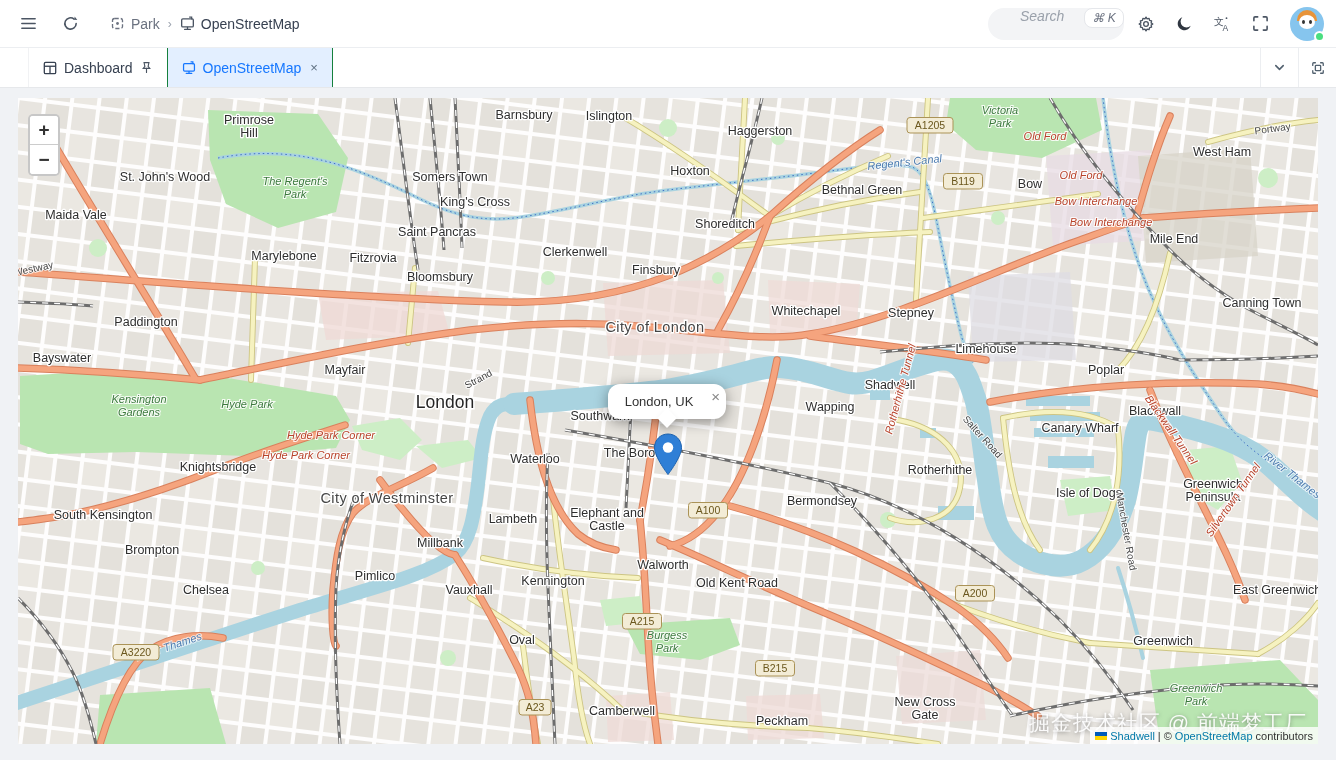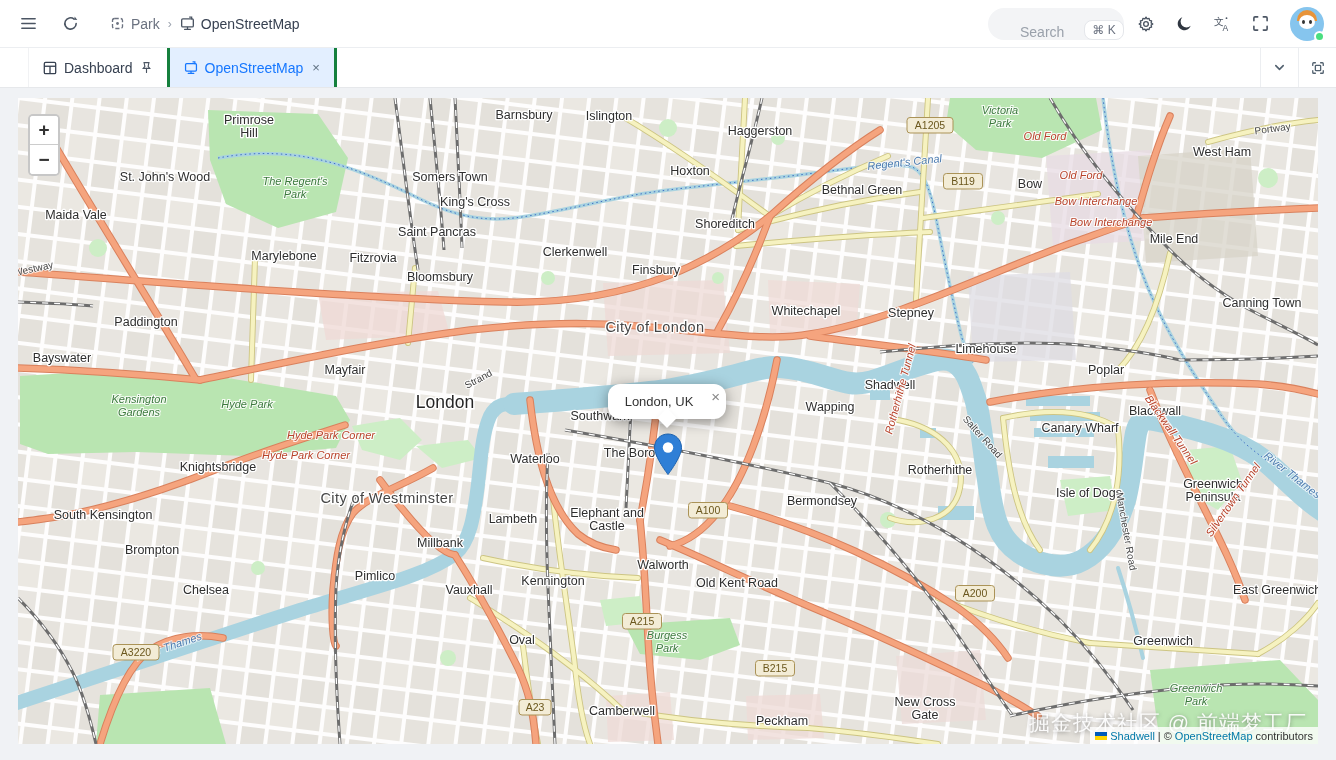--- a/index.html
+++ b/index.html
@@ -10,36 +10,36 @@
   .hdr { height:48px; background:#fff; border-bottom:1px solid #eceef1;
     display:flex; align-items:center; padding:0 12px; }
   .hdr-left { display:flex; align-items:center; gap:10px; }
   .ibtn { width:32px; height:32px; display:flex; align-items:center; justify-content:center;
     border-radius:6px; color:#4b5563; cursor:pointer; background:none; border:none; }
   .crumbs { display:flex; align-items:center; gap:8px; margin-left:14px; font-size:14px; color:#6b7280; }
   .crumb { display:flex; align-items:center; gap:6px; cursor:pointer; }
   .crumb.cur { color:#374151; }
   .crumb-sep { color:#9ca3af; font-size:12px; }
   .hdr-right { margin-left:auto; display:flex; align-items:center; gap:6px; }
-  .search { display:flex; align-items:flex-end; gap:20px; background:#f3f4f6; border-radius:16px;
-    height:32px; padding:0 6px 0 12px; width:136px; color:#9aa1ab; font-size:14px; cursor:pointer; }
+  .search { display:flex; align-items:flex-start; gap:20px; background:#f3f4f6; border-radius:16px;
+    height:32px; padding:0 6px 0 12px; width:136px; color:#9aa1ab; font-size:14px; cursor:pointer;font-style:italic; }
   .kbd { background:#fff; border:1px solid #e5e7eb; border-radius:8px; font-size:12px;
     color:#6b7280; padding:2px 7px; margin-left:auto; white-space:nowrap; }
   .avatar { position:relative; width:34px; height:34px; margin-left:8px; cursor:pointer; }
   .avatar .ring { width:34px; height:34px; border-radius:50%; background:#86c5ee; overflow:hidden; position:relative; }
   .avatar .hat { position:absolute; left:7px; top:3px; width:20px; height:11px; border-radius:10px 10px 0 0; background:#e8943a; }
   .avatar .face { position:absolute; left:9px; top:8px; width:16px; height:14px; border-radius:50%; background:#fff; }
   .avatar .eye { position:absolute; top:13px; width:3px; height:4px; border-radius:50%; background:#333; }
   .avatar .dot { position:absolute; right:-1px; bottom:-1px; width:11px; height:11px; border-radius:50%;
     background:#4ade80; border:2px solid #fff; }
 
   
   .tabs { height:40px; background:#fff; border-bottom:1px solid #e6e8eb; display:flex; align-items:stretch; }
   .tab { display:flex; align-items:center; gap:7px; padding:0 14px; font-size:14px; color:#374151;
-    cursor:pointer; border-right:3px solid #15803d; }
+    cursor:pointer; border-right:1px solid #15803d; }
   .tab:first-child { border-left:1px solid #f1f2f4; margin-left:28px; }
   .tab.active { background:#e3efff; color:#1677ff; }
   .tab .x { color:#5f7081; font-size:13px; margin-left:2px; }
   .tabctl { margin-left:auto; display:flex; }
   .tabctl .tc { width:38px; display:flex; align-items:center; justify-content:center;
     border-left:1px solid #eceef1; color:#52616f; cursor:pointer; }
 
   
   .map-wrap { position:relative; width:1300px; height:646px; margin:10px 18px 0; background:#eef0ea;
     overflow:hidden; cursor:grab; }

